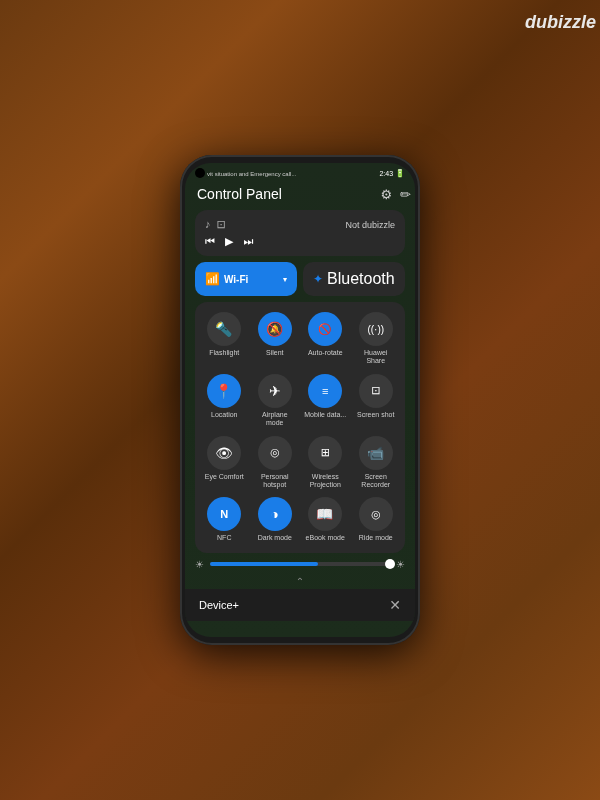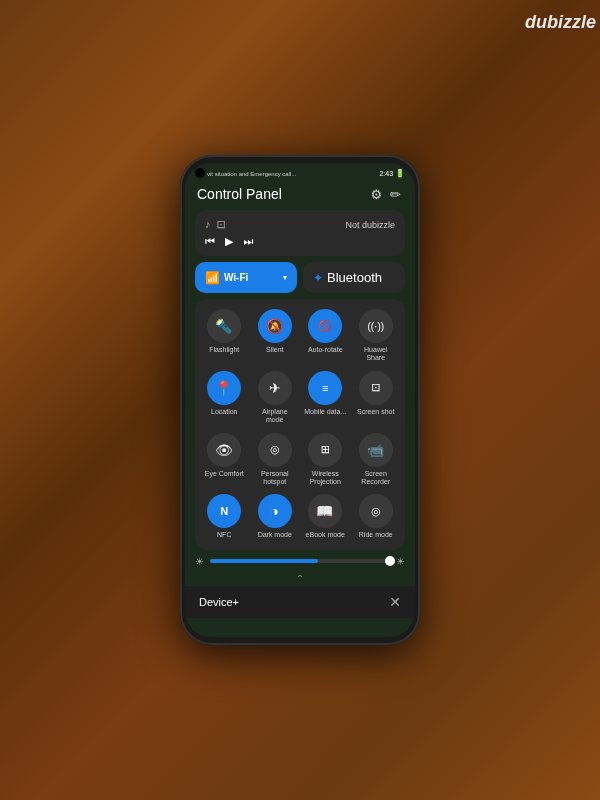--- a/index.html
+++ b/index.html
@@ -75,21 +75,21 @@
       position: absolute;
       left: 10px;
       top: 5px;
     }
 
     
     .control-panel-header {
       display: flex;
       justify-content: space-between;
       align-items: center;
-      padding: 6px 14px 8px 12px;
+      padding: 6px 4px 8px 12px;
     }
 
     .control-panel-title {
       color: #fff;
       font-size: 14px;
       font-weight: 500;
     }
 
     .header-icons {
       display: flex;
@@ -173,21 +173,21 @@
       flex: 1;
       background: #2a2a2a;
       border-radius: 10px;
       padding: 8px 10px;
       display: flex;
       align-items: center;
       gap: 4px;
     }
 
     .bt-icon { color: #1a7de8; font-size: 12px; }
-    .bt-label { color: #fff; font-size: 13px; font-weight: 500; }
+    .bt-label { color: #fff; font-size: 16px; font-weight: 500; }
 
     
     .toggles-grid {
       display: grid;
       grid-template-columns: repeat(4, 1fr);
       gap: 8px;
       margin: 0 10px 6px 10px;
       background: #2a2a2a;
       border-radius: 12px;
       padding: 10px 8px;

